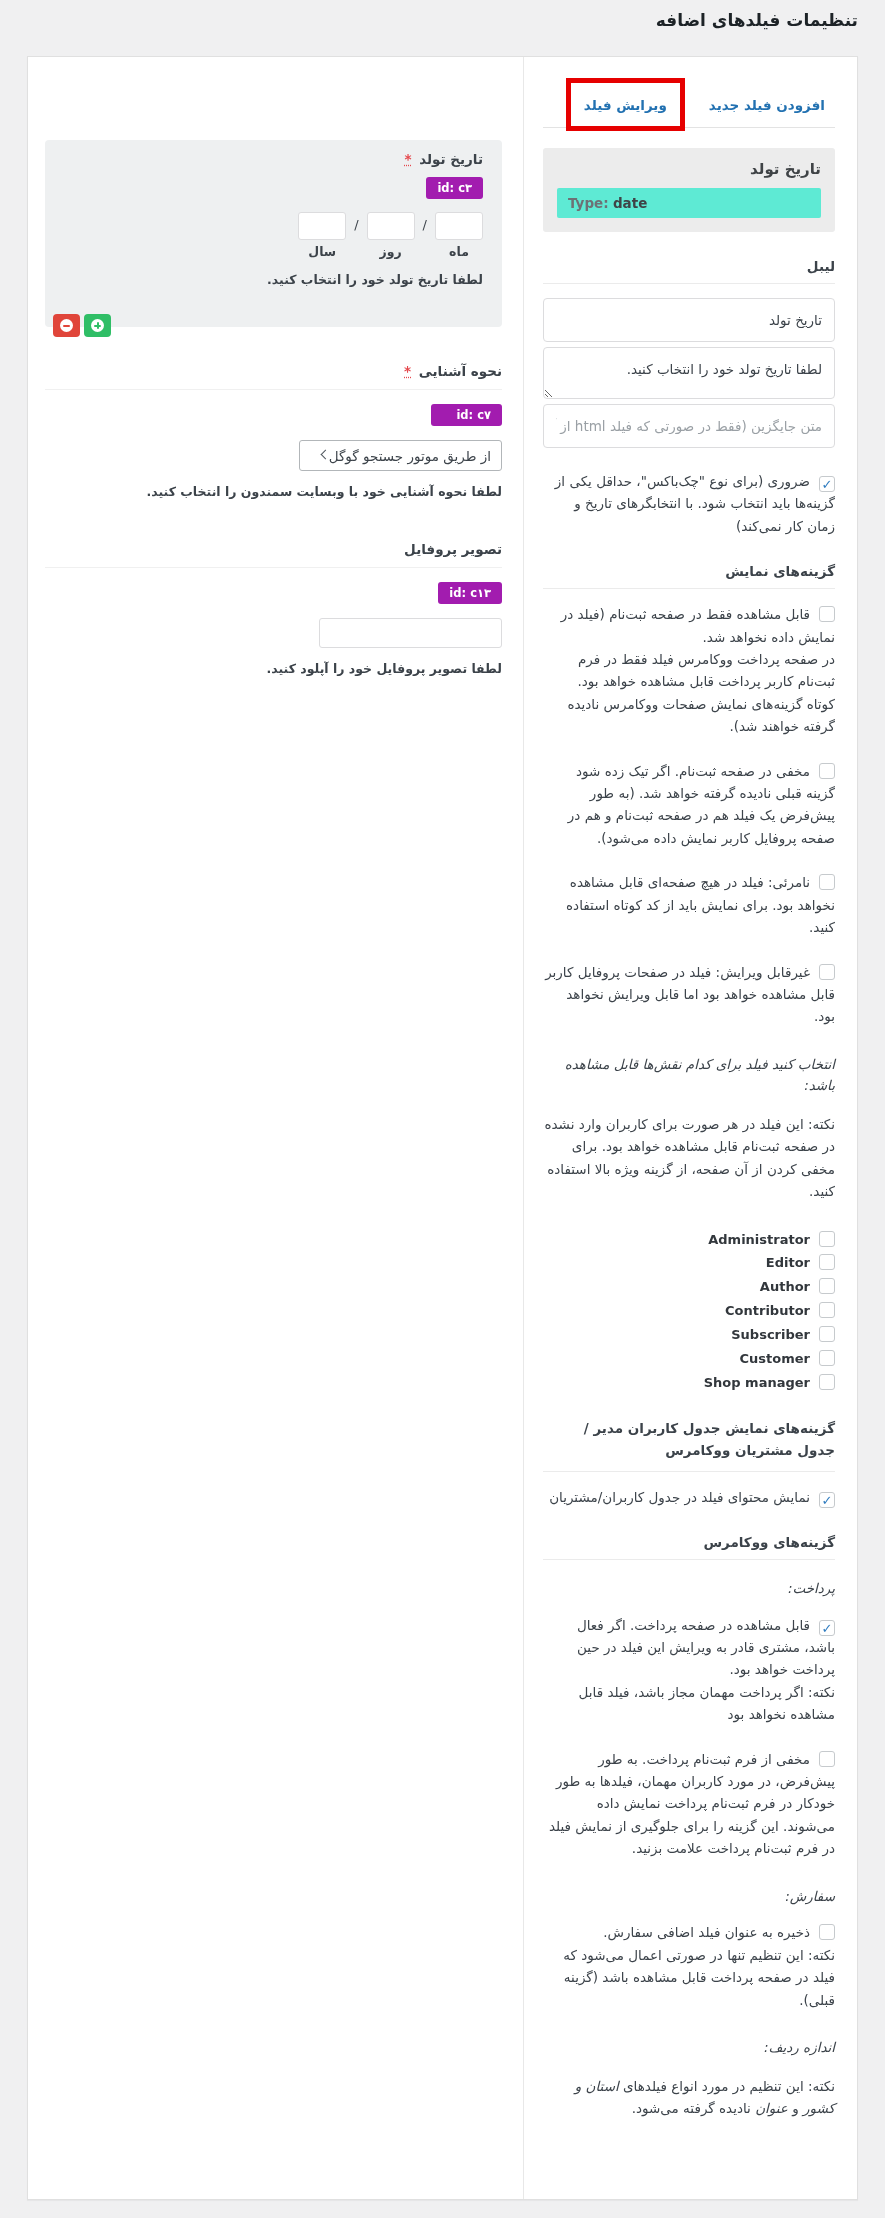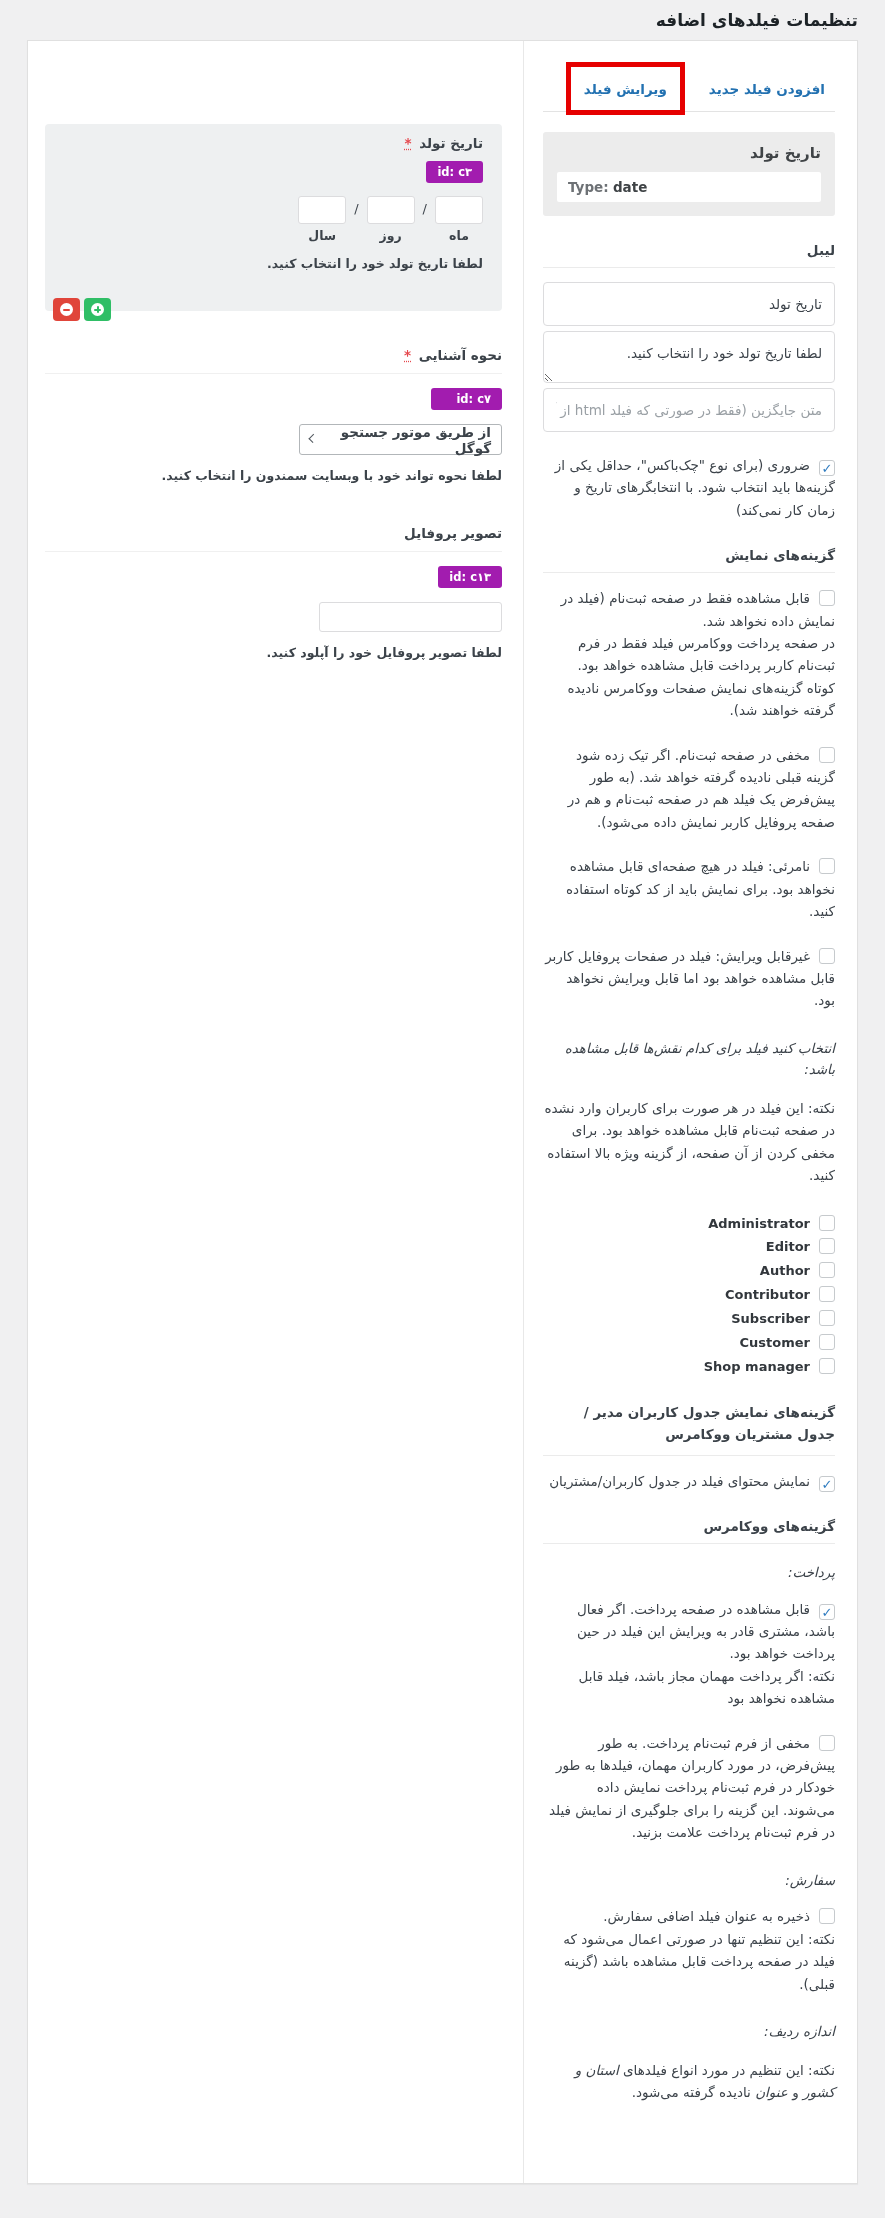--- a/index.html
+++ b/index.html
@@ -2,33 +2,33 @@
 <html lang="fa" dir="rtl"><head>
 <meta charset="utf-8">
 <style>
   * { margin:0; padding:0; box-sizing:border-box; }
   html,body { width:885px; }
   body {
     height:2218px; overflow:hidden; background:#f0f0f1;
     font-family:"DejaVu Sans", sans-serif; direction:rtl; color:#3c434a;
   }
   .page { width:885px; height:2218px; overflow:hidden; position:relative; }
-  .page-title { padding:10px 27px 0; font-size:17px; font-weight:700; color:#1d2327; margin-bottom:10px; }
+  .page-title { padding:10px 27px 0; font-size:17px; font-weight:700; color:#1d2327; margin-bottom:26px; }
   .card {
     margin:0 27px; background:#fff; border:1px solid #e0e0e0;
     box-shadow:0 1px 1px rgba(0,0,0,.04); display:flex; align-items:stretch;
   }
   
   .form-col { width:334px; flex:0 0 334px; border-left:1px solid #e8e8e8; padding:0 22px 80px 19px; }
   .tabs { display:flex; align-items:center; gap:24px; border-bottom:1px solid #e3e3e3; padding:40px 10px 14px 0; }
   .tab { color:#2271b1; font-size:13.5px; font-weight:700; text-decoration:none; cursor:pointer; white-space:nowrap; }
   .red-frame { display:inline-block; border:5px solid #e60000; padding:12px 13px; margin:-20px 0 -22px; position:relative; top:-2px; }
   .typebox { margin-top:20px; background:#ececec; border-radius:3px; padding:12px 14px 14px; }
   .typebox-title { font-size:15px; font-weight:700; color:#3f4346; }
-  .typebox-type { margin-top:10px; background:#ffffff; border-radius:2px; padding:7px 11px; direction:ltr; text-align:left; font-size:13.5px; }
+  .typebox-type { margin-top:10px; background:#5eead4; border-radius:2px; padding:7px 11px; direction:ltr; text-align:left; font-size:13.5px; }
   .t-label { color:#6d7175; font-weight:700; }
   .t-value { color:#3f4346; font-weight:700; }
   .sec-h { margin-top:26px; font-weight:700; font-size:13.5px; color:#3c434a; }
   .hr { border-top:1px solid #ebebeb; margin-top:9px; }
   .inp {
     display:block; width:100%; border:1px solid #dcdcde; border-radius:4px;
     padding:11px 12px; font:inherit; font-size:13.5px; color:#3c434a; background:#fff; margin-top:14px;
   }
   input.inp { height:44px; }
   .ta { height:52px; margin-top:5px; resize:both; line-height:1.5; }
@@ -69,22 +69,22 @@
   .minus { background:#e0453a; }
   .plus  { background:#2fbe66; }
   .circ { width:13px; height:13px; border-radius:50%; background:#fff; position:relative; }
   .minus .circ::after { content:""; position:absolute; left:3px; right:3px; top:5.5px; height:2.2px; background:#e0453a; border-radius:1px; }
   .plus  .circ::after { content:""; position:absolute; left:3px; right:3px; top:5.5px; height:2.2px; background:#2fbe66; border-radius:1px; }
   .plus  .circ::before{ content:""; position:absolute; top:3px; bottom:3px; left:5.5px; width:2.2px; background:#2fbe66; border-radius:1px; }
   .pfield { margin-top:36px; }
   .phr { border-top:1px solid #f0f0f0; margin-top:10px; }
   .psel {
     margin-top:14px; width:203px; height:31px; border:1px solid #b2b6b9; border-radius:3px; background:#fff;
-    display:flex; align-items:center; justify-content:flex-end; padding:0 10px;
-    font-size:13.5px; font-weight:700; color:#3c434a; cursor:pointer;
+    display:flex; align-items:center; justify-content:flex-start; padding:0 10px;
+    font-size:13.5px; font-weight:400; color:#3c434a; cursor:pointer;
   }
   .chev { width:7px; height:7px; border-left:1.8px solid #50575e; border-bottom:1.8px solid #50575e; transform:rotate(45deg); margin-bottom:3px; }
   .pinp { display:block; margin-top:14px; width:183px; height:30px; border:1px solid #dcdcde; border-radius:3px; background:#fff; }
 </style>
 </head>
 <body>
 
 <div class="page">
   <h1 class="page-title">تنظیمات فیلدهای اضافه</h1>
 
@@ -227,21 +227,21 @@
         <div class="pfield-h">
           <span>نحوه آشنایی</span>
           <span class="req">*</span>
         </div>
         <div class="phr"></div>
         <span class="badge" style="margin-top:14px;padding-left:25px;">id: c۷</span>
         <div class="psel">
           <span>از طریق موتور جستجو گوگل</span>
           <span class="chev"></span>
         </div>
-        <div class="p-help">لطفا نحوه تواند خود با وبسایت سمندون را انتخاب کنید.</div>
+        <div class="p-help">لطفا نحوه آشنایی خود با وبسایت سمندون را انتخاب کنید.</div>
       </div>
 
       <div class="pfield" style="margin-top:42px;">
         <div class="pfield-h">تصویر پروفایل</div>
         <div class="phr"></div>
         <span class="badge" style="margin-top:14px;">id: c۱۳</span>
         <input class="pinp" style="">
         <div class="p-help">لطفا تصویر پروفایل خود را آپلود کنید.</div>
       </div>
     </div>

